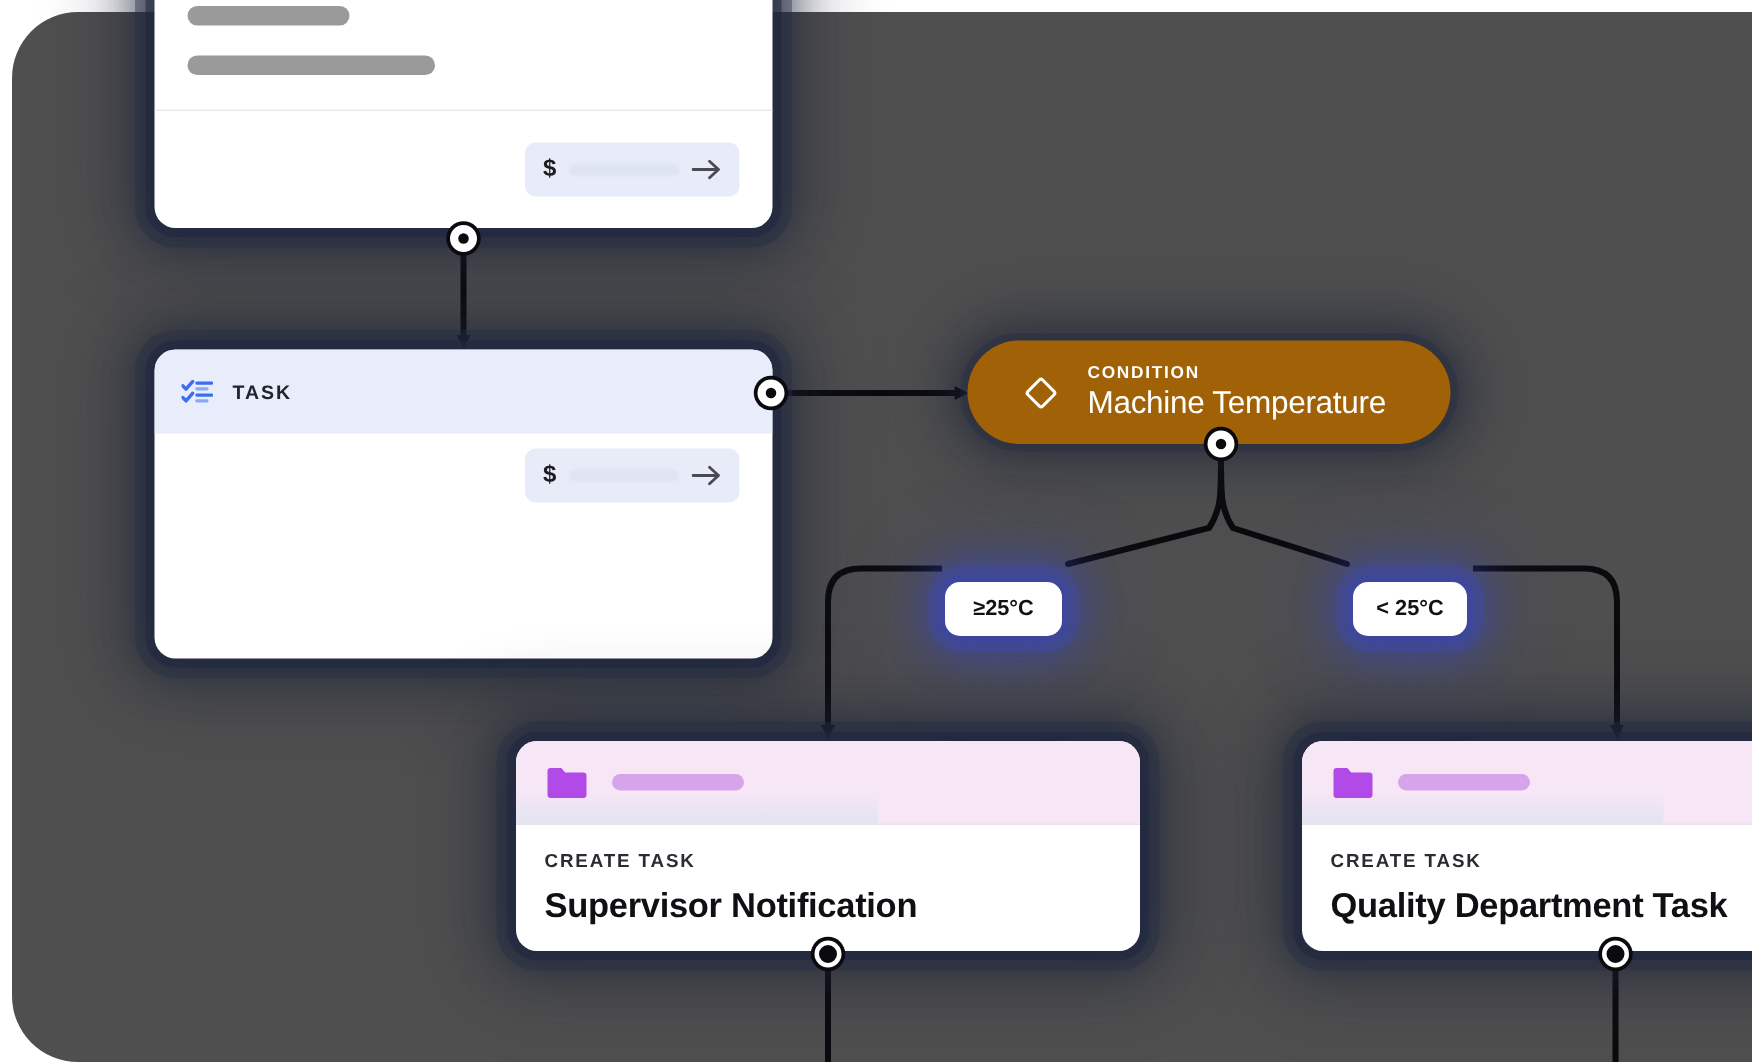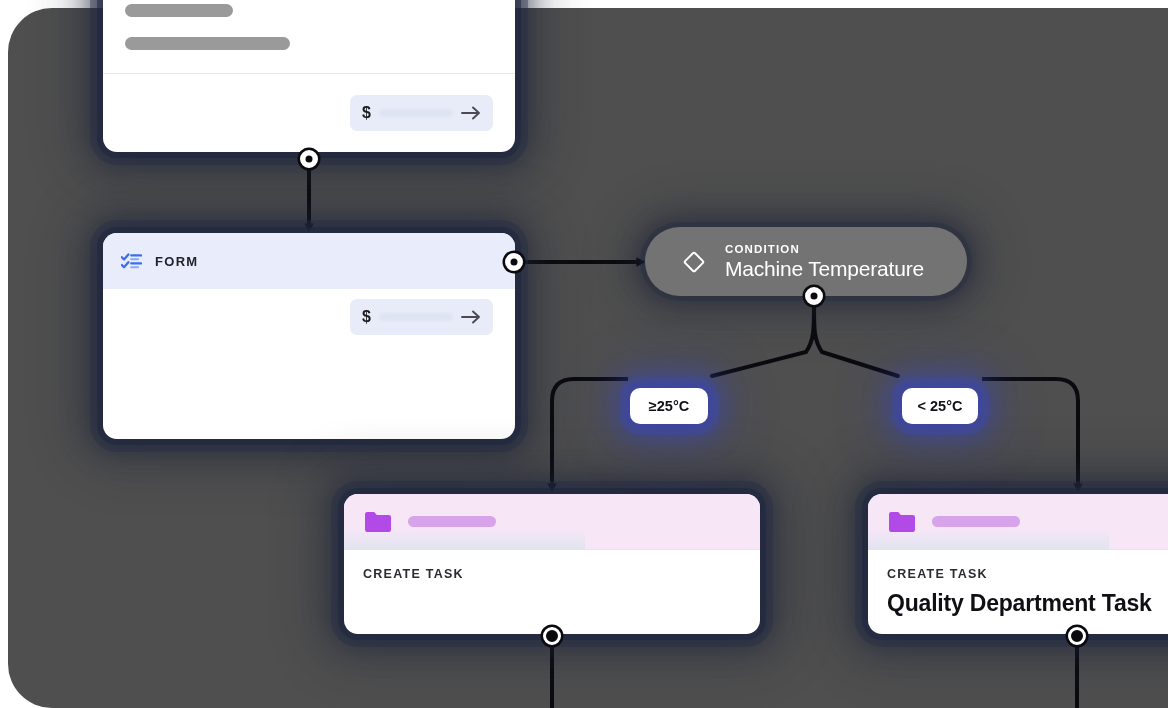--- a/index.html
+++ b/index.html
@@ -153,21 +153,21 @@
   #node-form .node-body { height: 94px; border-bottom: 1px solid #e8eaef; }
   #node-form .card-footer { height: 55px; }
 
   
   #node-condition {
     position: absolute;
     left: 645px;
     top: 227px;
     width: 322px;
     height: 69px;
-    background: #737373;
+    background: #a16207;
     border-radius: 35px;
     z-index: 10;
     display: flex;
     align-items: center;
     padding-left: 36px;
     box-sizing: border-box;
     gap: 18px;
     box-shadow:
       0 0 0 5px rgba(31,38,62,0.28),
       0 0 22px 10px rgba(26,32,54,0.42),
@@ -329,21 +329,21 @@
 <div class="card" id="node-form">
   <div class="form-header">
     <svg width="21" height="17" viewBox="0 0 21 17" xmlns="http://www.w3.org/2000/svg">
       <path d="M0.8,4.2 L3.0,6.4 L7.4,1.4" stroke="#3b6ff0" stroke-width="2.3" fill="none" stroke-linecap="round" stroke-linejoin="round"></path>
       <path d="M0.8,12.0 L3.0,14.2 L7.4,9.2" stroke="#3b6ff0" stroke-width="2.3" fill="none" stroke-linecap="round" stroke-linejoin="round"></path>
       <path d="M10.2,2.4 L20.2,2.4" stroke="#3b6ff0" stroke-width="2.1" stroke-linecap="round"></path>
       <path d="M10.2,6.2 L17.0,6.2" stroke="#8aa8f6" stroke-width="2.1" stroke-linecap="round"></path>
       <path d="M10.2,10.4 L20.2,10.4" stroke="#3b6ff0" stroke-width="2.1" stroke-linecap="round"></path>
       <path d="M10.2,14.2 L17.0,14.2" stroke="#8aa8f6" stroke-width="2.1" stroke-linecap="round"></path>
     </svg>
-    <span class="hdr-label">FORM</span>
+    <span class="hdr-label">TASK</span>
   </div>
   <div class="card-footer">
     <div class="dollar-btn">
       <span class="dollar-sym">$</span>
       <span class="dollar-ph"></span>
       <svg class="arrow-right-glyph" viewBox="0 0 20 14" xmlns="http://www.w3.org/2000/svg">
         <path d="M1,7 L18,7 M12,1.5 L18,7 L12,12.5" stroke="#4a4a52" stroke-width="1.9" fill="none" stroke-linecap="round" stroke-linejoin="round"></path>
       </svg>
     </div>
   </div>
@@ -365,20 +365,21 @@
 <div class="card" id="node-task-left">
   <div class="task-header">
     <svg class="folder-icon" viewBox="0 0 28 22" xmlns="http://www.w3.org/2000/svg">
       <path d="M1,3.2 Q1,1 3.2,1 L10.2,1 L12.8,4.0 L24.8,4.0 Q27,4.0 27,6.2
                L27,18.8 Q27,21 24.8,21 L3.2,21 Q1,21 1,18.8 Z" fill="#b24ae8"></path>
     </svg>
     <span class="task-ph-bar"></span>
   </div>
   <div class="task-body">
     <div class="kicker">CREATE TASK</div>
+    <div class="node-title">Supervisor Notification</div>
   </div>
 </div>
 
 <div class="card" id="node-task-right">
   <div class="task-header">
     <svg class="folder-icon" viewBox="0 0 28 22" xmlns="http://www.w3.org/2000/svg">
       <path d="M1,3.2 Q1,1 3.2,1 L10.2,1 L12.8,4.0 L24.8,4.0 Q27,4.0 27,6.2
                L27,18.8 Q27,21 24.8,21 L3.2,21 Q1,21 1,18.8 Z" fill="#b24ae8"></path>
     </svg>
     <span class="task-ph-bar"></span>

